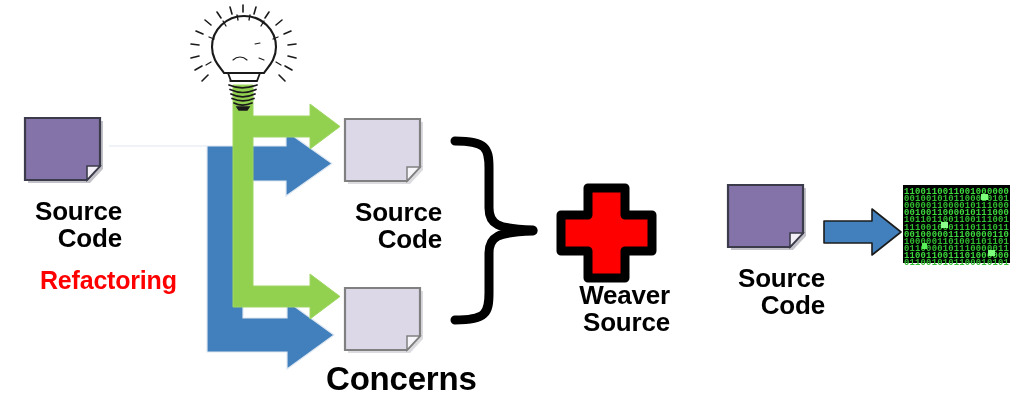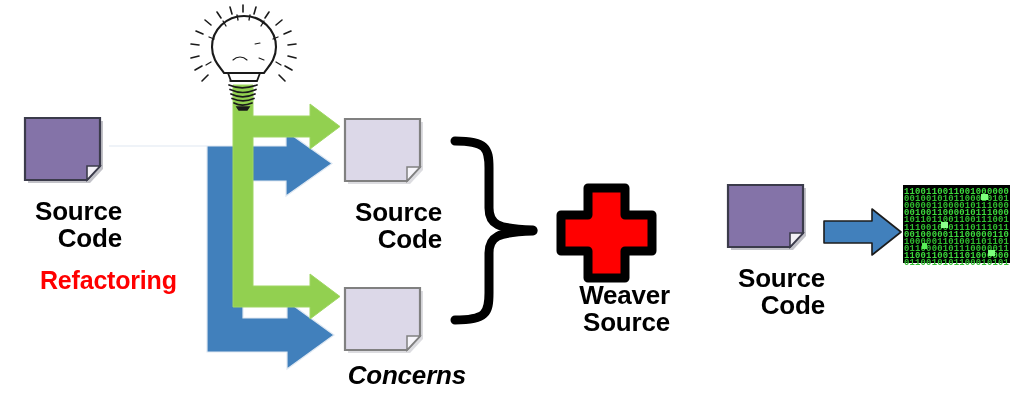--- a/index.html
+++ b/index.html
@@ -211,21 +211,21 @@
     </div>
 
     <div class="lbl red" style="left:40px;top:267px;font-size:25px;">Refactoring</div>
 
 
     <div class="lbl center" style="left:332px;top:199px;width:110px;font-size:26px;">
       <div>Source</div>
       <div>Code</div>
     </div>
 
-    <div class="lbl center" style="left:326px;top:362px;width:140px;font-size:26px;font-style:italic;">Concerns</div>
+    <div class="lbl center" style="left:326px;top:362px;width:140px;font-size:33px;">Concerns</div>
 
     <div class="lbl center" style="left:550px;top:282px;width:120px;font-size:26px;">
       <div>Weaver</div>
       <div>Source</div>
     </div>
 
     <div class="lbl center" style="left:710px;top:265px;width:115px;font-size:26px;">
       <div>Source</div>
       <div>Code</div>
     </div>

